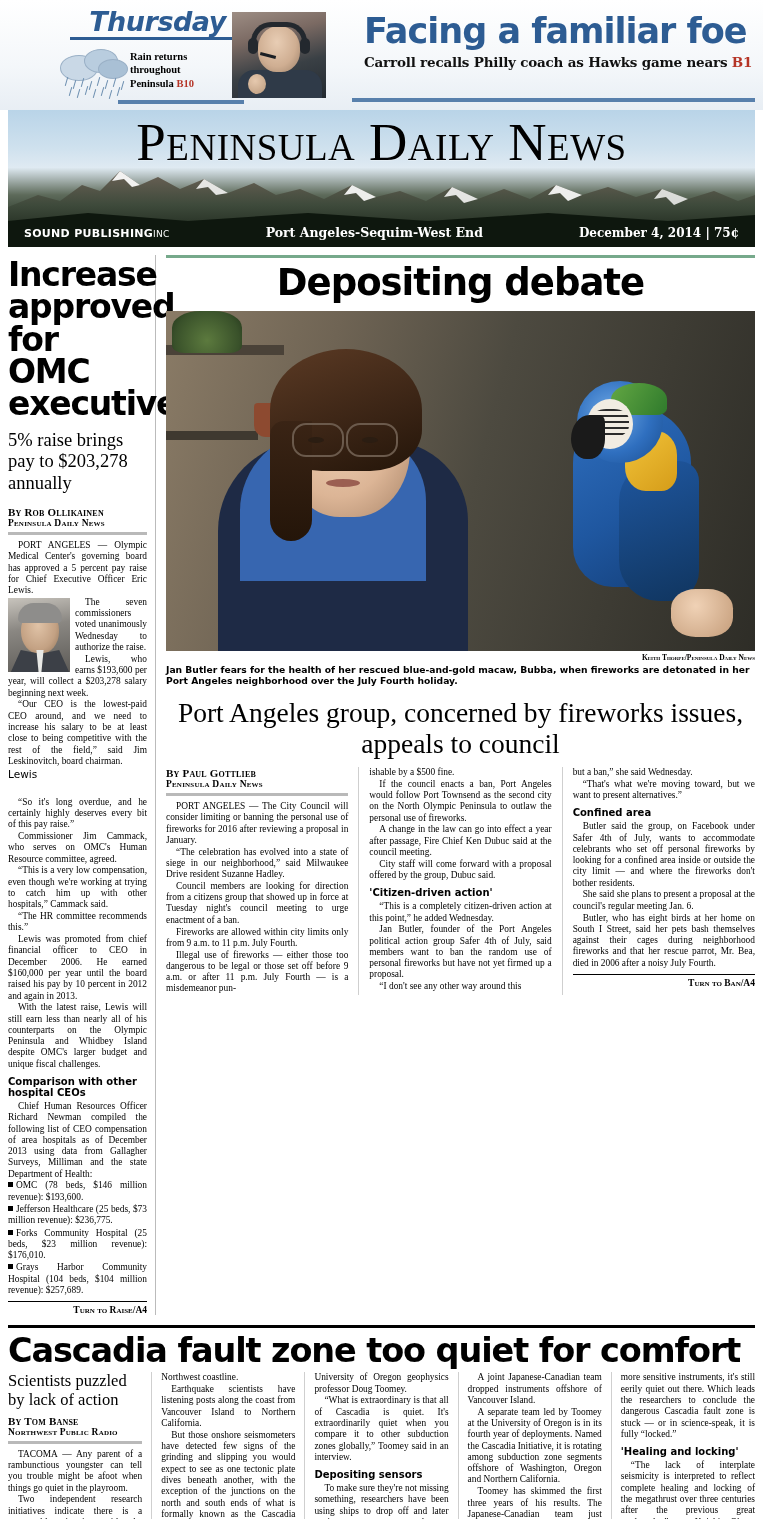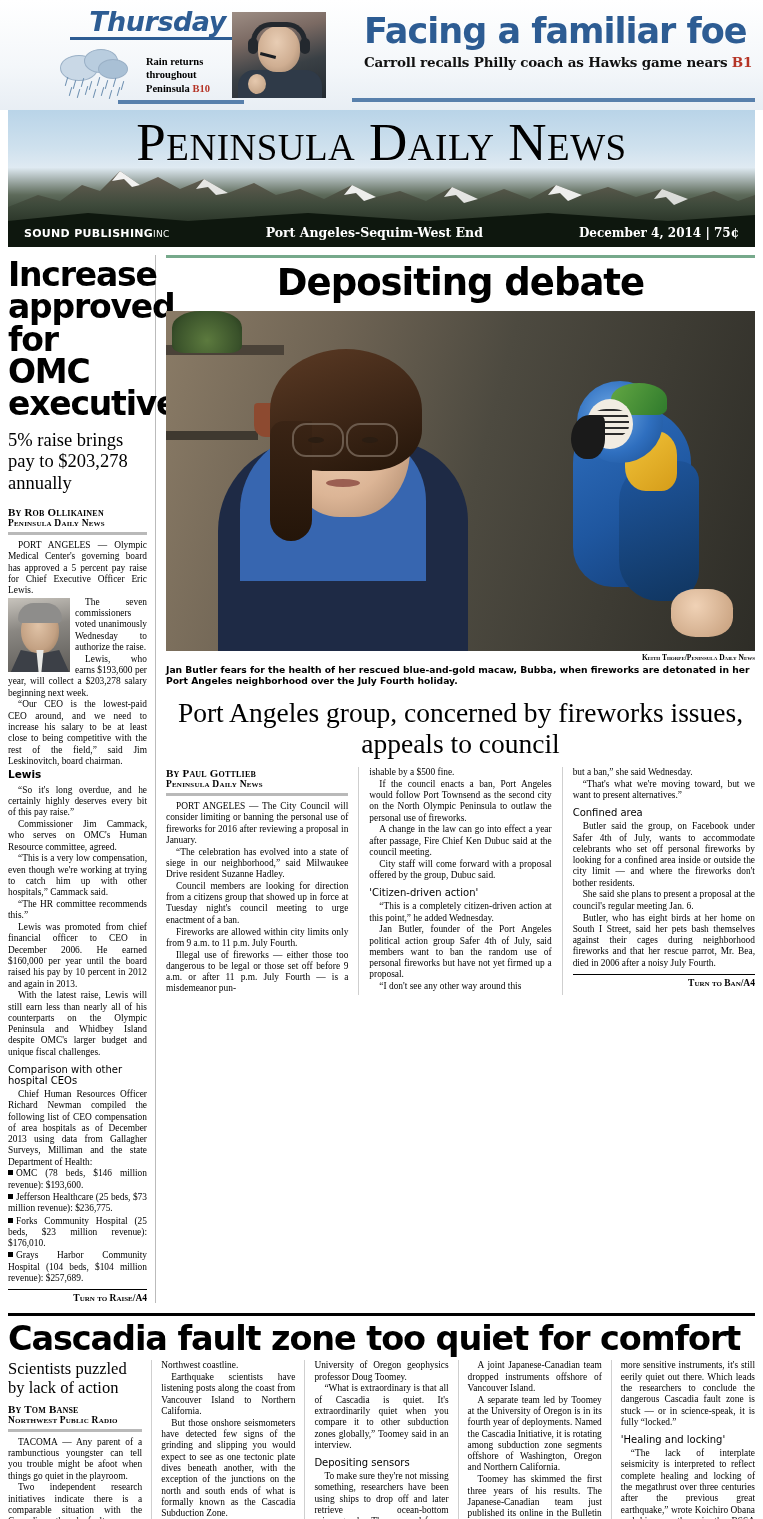--- a/index.html
+++ b/index.html
@@ -13,21 +13,21 @@
   }
   .page { width: 763px; height: 1519px; position: relative; background:#fff; }
 
   
   .skybox { position: relative; height: 110px; width: 763px; padding: 6px 8px 0 8px;
             background: linear-gradient(180deg,#ffffff 0%,#f4f7fa 60%,#e8eef4 100%); }
   .sky-thursday { position:absolute; left:70px; top:8px; width:175px; }
   .thursday-word { font-family:"DejaVu Sans", sans-serif; font-style: italic; font-weight:bold;
      font-size: 27px; color:#2d5c93; letter-spacing:-0.5px; line-height:1; text-align:center;}
   .thursday-rule { height:3px; background:#2d5c93; margin-top:2px; }
-  .sky-weather { position:absolute; left:58px; top:45px; display:flex; gap:16px; align-items:center;}
+  .sky-weather { position:absolute; left:58px; top:45px; display:flex; gap:0; align-items:flex-start;}
   .cloudart { width:72px; height:55px; position:relative; }
   .cl { position:absolute; background:#c9d8e6; border:1px solid #9ab0c6; border-radius:50%; }
   .cl1 { width:38px; height:26px; left:2px; top:10px; }
   .cl2 { width:34px; height:24px; left:26px; top:4px; background:#b9cddf;}
   .cl3 { width:30px; height:20px; left:40px; top:14px; background:#a9c0d5;}
   .rain { position:absolute; left:4px; top:32px; width:66px; height:22px; }
   .rdrop { position:absolute; width:1px; height:9px; background:#6d8fb0; transform: rotate(16deg); }
   .sky-wtext { font-family:"Liberation Serif", serif; font-weight:bold; font-size:10.5px;
      line-height:1.28; width:92px; padding-top:5px; }
   .b10 { color:#b53426; font-weight:bold; }
@@ -79,32 +79,32 @@
      letter-spacing:-1.2px; margin-top:4px; }
   .deck-left { font-family:"Liberation Serif", serif; font-size:18.5px; line-height:1.16; margin-top:9px; }
   .byline { font-family:"Liberation Serif", serif; font-variant: small-caps; font-size:11px; font-weight:bold;
      margin-top:12px; letter-spacing:0.2px;}
   .byline .org { font-size:9.5px; display:block; font-weight:bold; }
   .byline-rule { height:3px; background:#b9b9b9; margin:4px 0 5px 0; }
   .bodytext { font-family:"Liberation Serif", serif; font-size:9.4px; line-height:1.2; text-align:justify;
      hyphens:auto; }
   .bodytext p { text-indent:10px; margin-bottom:0.5px; }
   .bodytext p.noind { text-indent:0; }
-  .subhead { font-family:"DejaVu Sans", sans-serif; font-weight:normal; font-size:10px; margin:6px 0 3px 0; }
+  .subhead { font-family:"DejaVu Sans", sans-serif; font-weight:bold; font-size:10px; margin:6px 0 3px 0; }
   .mugshot { float:left; width:62px; height:74px; margin:1px 5px 1px 0;
      background: linear-gradient(170deg,#c8c4bd 0%, #8a8782 40%, #5d5b57 100%); position:relative; overflow:hidden;}
   .mug-face { position:absolute; left:13px; top:10px; width:38px; height:46px; border-radius:48%;
      background: radial-gradient(ellipse at 45% 38%, #e0c3a7 0%, #c3a183 60%, #8e7358 100%);}
   .mug-hair { position:absolute; left:10px; top:5px; width:44px; height:20px; border-radius:22px 22px 6px 6px;
      background:#8e8d8b;}
   .mug-suit { position:absolute; left:2px; top:52px; width:60px; height:24px; background:#3c4047;
      clip-path: polygon(0 100%, 18% 0, 50% 16%, 82% 0, 100% 100%);}
   .mug-shirt { position:absolute; left:23px; top:52px; width:18px; height:22px; background:#e9e9e6;
      clip-path: polygon(30% 0, 70% 0, 58% 100%, 42% 100%);}
-  .mug-name { font-family:"DejaVu Sans", sans-serif; font-weight:bold; font-size:10.5px; clear:left; margin:1px 0 4px 0;}
+  .mug-name { font-family:"DejaVu Sans", sans-serif; font-weight:normal; font-size:10.5px; clear:left; margin:1px 0 16px 0;}
   .bullets p { text-indent:0; padding-left:0; margin-bottom:1px; }
   .sq { display:inline-block; width:5px; height:5px; background:#000; margin-right:3px; vertical-align:1px;}
   .turnline { font-family:"Liberation Serif", serif; font-variant:small-caps; font-size:9.5px; font-weight:bold;
      text-align:right; margin-top:5px; padding-top:3px; border-top:1px solid #000; }
 
   
   .green-rule { height:3px; background:#76a98b; margin:0 0 6px 0; }
   .hd-explosive { font-family:"DejaVu Sans", sans-serif; font-weight:bold; font-size:37px; text-align:center;
      letter-spacing:-1px; line-height:1; margin: 6px 0 10px 0; }
   .photo-main { width:100%; height:340px; position:relative; overflow:hidden;

